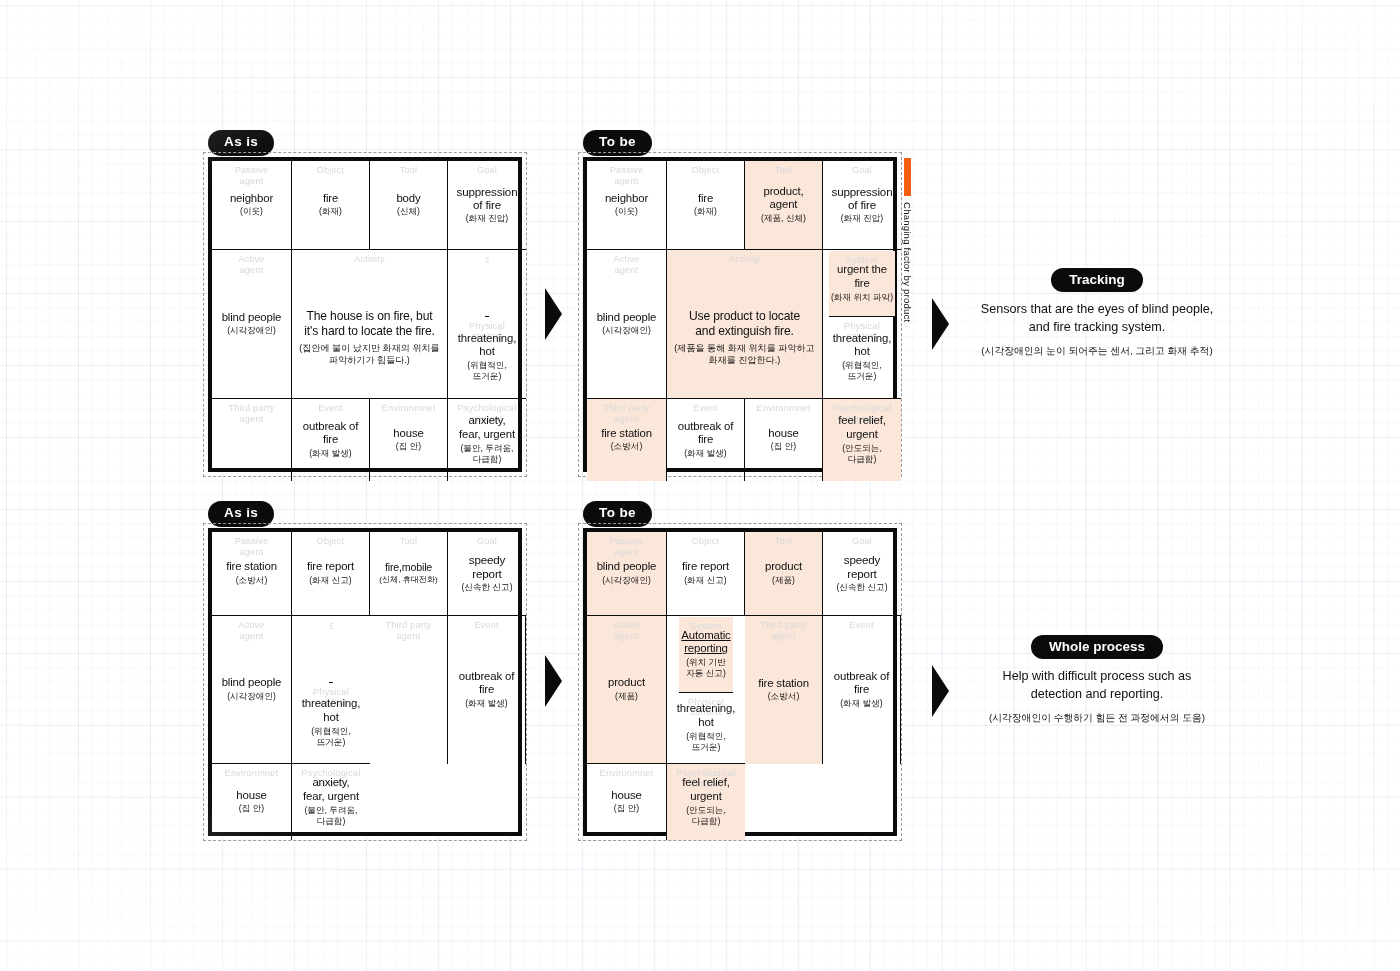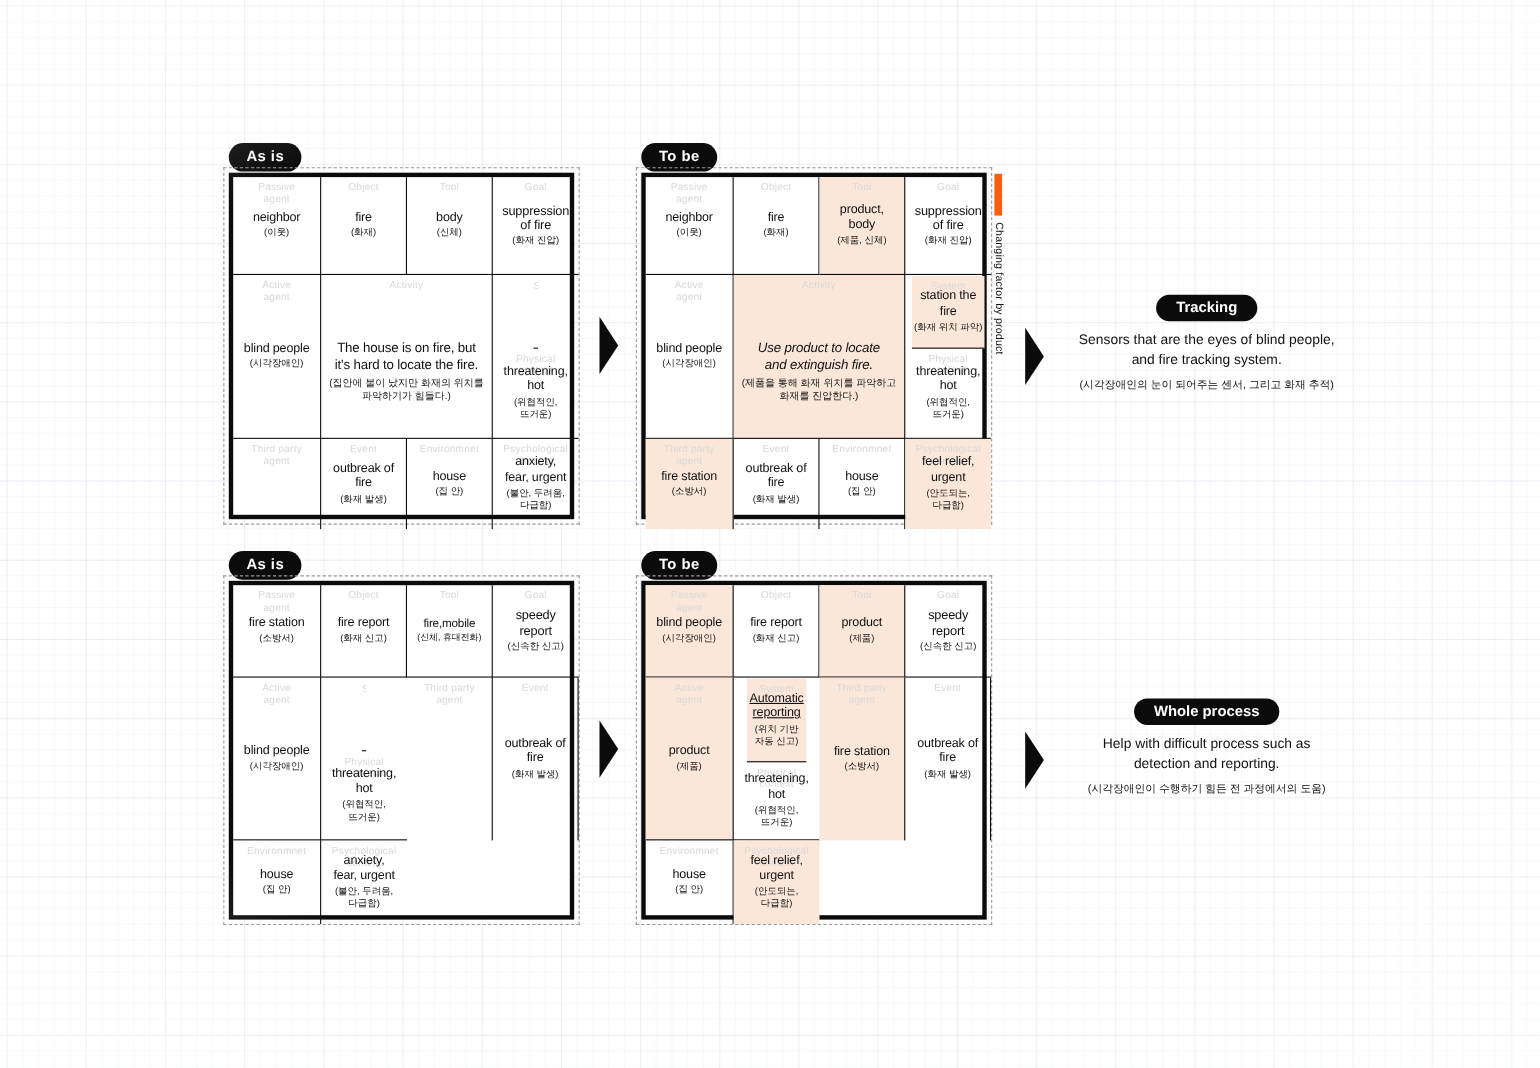--- a/index.html
+++ b/index.html
@@ -261,47 +261,47 @@
       <div class="ko" style="white-space: pre-line;">(이웃)</div>
     </div>
     <div class="cell">
       <div class="hdr" style="white-space: pre-line;">Object</div>
       <div class="en" style="white-space: pre-line;">fire</div>
       <div class="ko" style="white-space: pre-line;">(화재)</div>
     </div>
     <div class="cell hl">
       <div class="hdr" style="white-space: pre-line;">Tool</div>
       <div class="en" style="white-space: pre-line;">product,
-body</div>
+agent</div>
       <div class="ko" style="white-space: pre-line;">(제품, 신체)</div>
     </div>
     <div class="cell no-r">
       <div class="hdr" style="white-space: pre-line;">Goal</div>
       <div class="en big" style="white-space: pre-line;">suppression
 of fire</div>
       <div class="ko" style="white-space: pre-line;">(화재 진압)</div>
     </div>
 
     <div class="cell">
       <div class="hdr" style="white-space: pre-line;">Active
 agent</div>
       <div class="en" style="white-space: pre-line;">blind people</div>
       <div class="ko" style="white-space: pre-line;">(시각장애인)</div>
     </div>
     <div class="cell activity hl" style="grid-column:span 2;">
       <div class="hdr" style="white-space: pre-line;">Activity</div>
-      <div class="en" style="white-space: pre-line; font-style: italic;">Use product to locate
+      <div class="en" style="white-space: pre-line;">Use product to locate
 and extinguish fire.</div>
       <div class="ko" style="white-space: pre-line;">(제품을 통해 화재 위치를 파악하고
 화재를 진압한다.)</div>
     </div>
     <div class="cell split">
       <div class="sub top hl">
         <div class="hdr" style="white-space: pre-line;">System</div>
-        <div class="en" style="white-space: pre-line;">station the
+        <div class="en" style="white-space: pre-line;">urgent the
 fire</div>
         <div class="ko" style="white-space: pre-line;">(화재 위치 파악)</div>
       </div>
       <div class="sub bot">
         <div class="hdr" style="white-space: pre-line;">Physical
 context</div>
         <div class="en" style="white-space: pre-line;">threatening,
 hot</div>
         <div class="ko" style="white-space: pre-line;">(위협적인,
 뜨거운)</div>

